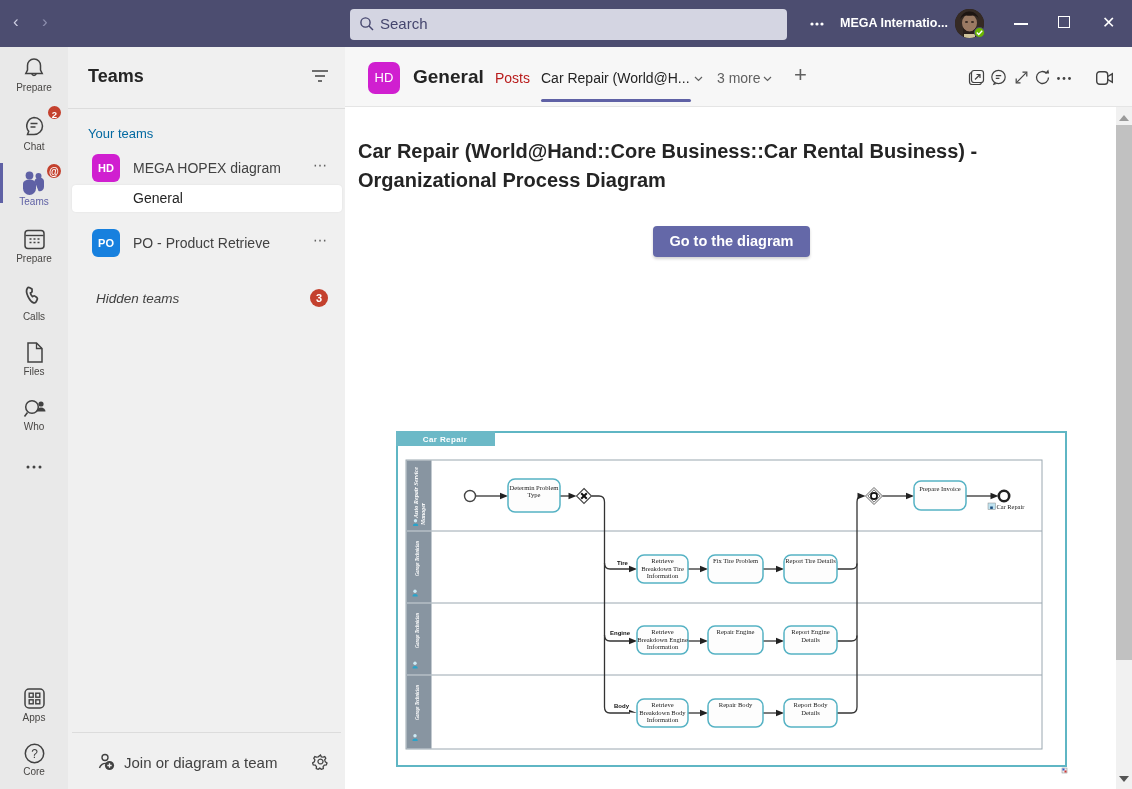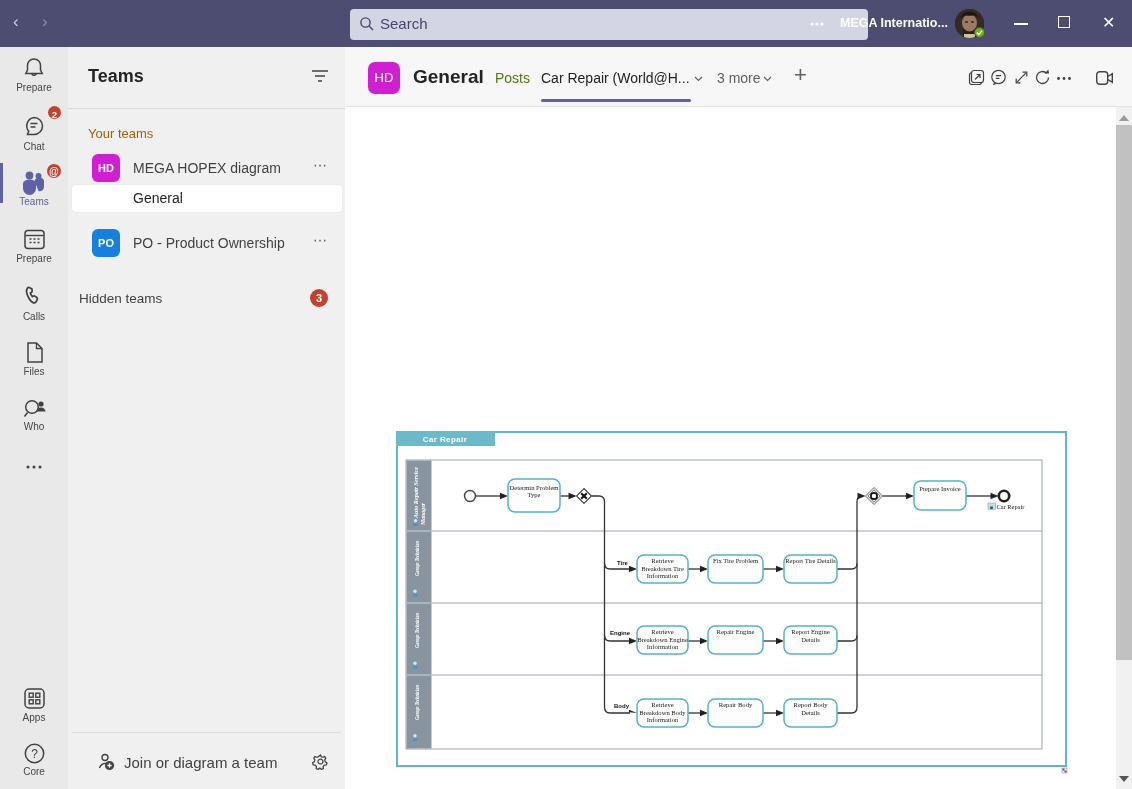--- a/index.html
+++ b/index.html
@@ -3,21 +3,21 @@
 <meta charset="utf-8">
 <style>
 * { margin:0; padding:0; box-sizing:border-box; }
 html,body { width:1132px; height:789px; overflow:hidden; background:#fff;
   font-family:"Liberation Sans", sans-serif; }
 #app { position:relative; width:1132px; height:789px; }
 .abs { position:absolute; }
 
 
 #topbar { position:absolute; left:0; top:0; width:1132px; height:47px; background:#4c4d70; }
-#searchbox { position:absolute; left:350px; top:9px; width:518px; height:31px;
+#searchbox { position:absolute; left:350px; top:9px; width:437px; height:31px;
   background:#d4d5e2; border-radius:4px; color:#45466e; font-size:15px; }
 #searchbox .stext { position:absolute; left:30px; top:6px; }
 .navarr { position:absolute; top:12px; font-size:17px; color:#fff; }
 #winctl span { position:absolute; color:#fff; }
 #mega { position:absolute; left:840px; top:16px; width:110px; color:#fff; font-size:12.5px; font-weight:bold; white-space:nowrap; overflow:hidden; }
 #avatar { position:absolute; left:955px; top:9px; width:29px; height:29px; border-radius:50%;
   background:#2a211c; overflow:hidden;}
 #presence { position:absolute; left:974px; top:27px; width:11px; height:11px; border-radius:50%;
   background:#6bb700; border:1.5px solid #4c4d70; }
 
@@ -27,42 +27,42 @@
 .raillabel { font-size:10px; color:#484644; }
 .railsel .raillabel { color:#5f61a5; }
 #teamsbar { position:absolute; left:0; top:163px; width:3px; height:40px; background:#5f61a5; }
 .badge { position:absolute; background:#c4412e; color:#fff; border-radius:50%;
   font-size:9.5px; font-weight:bold; text-align:center; border:2px solid #e9e9e9; }
 
 
 #panel { position:absolute; left:68px; top:47px; width:277px; height:742px; background:#f0f0f0; }
 #panel .hdr { position:absolute; left:20px; top:19px; font-size:18px; font-weight:bold; color:#252525; }
 #psep { position:absolute; left:0px; top:61px; width:277px; height:1px; background:#dcdcdc; }
-#yourteams { position:absolute; left:20px; top:79px; font-size:13px; color:#a16207; }
+#yourteams { position:absolute; left:20px; top:79px; font-size:13px; color:#0369a1; }
 .teamicon { position:absolute; width:28px; height:28px; border-radius:6px; color:#fff;
   font-size:11px; font-weight:bold; text-align:center; line-height:28px; }
 .teamname { position:absolute; left:65px; font-size:14px; color:#424242; }
 .dots { position:absolute; left:245px; color:#616161; font-size:14px; letter-spacing:1px;}
 #generalrow { position:absolute; left:4px; top:138px; width:270px; height:27px; background:#fff; border-radius:4px; box-shadow:0 0 2px rgba(0,0,0,.08);}
 #generalrow span { position:absolute; left:61px; top:5px; font-size:14px; color:#242424; }
-#hidden { position:absolute; left:11px; top:244px; font-size:13.5px; color:#424242; }
+#hidden { position:absolute; left:28px; top:244px; font-size:13.5px; color:#424242;font-style:italic; }
 #hiddenbadge { position:absolute; left:242px; top:242px; width:18px; height:18px; border-radius:50%;
   background:#c4412e; color:#fff; font-size:11px; font-weight:bold; text-align:center; line-height:18px; }
 #joinrow { position:absolute; left:0; top:700px; width:277px; }
 #joinrow .sep { position:absolute; left:4px; top:-15px; width:269px; height:1px; background:#dcdcdc; }
 #jointext { position:absolute; left:56px; top:7px; font-size:15px; color:#424242; }
 
 
 #main { position:absolute; left:345px; top:47px; width:787px; height:742px; background:#fff; }
 #chanhdr { position:absolute; left:0; top:0; width:787px; height:60px; background:#f7f7f7;
   border-bottom:1px solid #e5e5e5; }
 #hdicon { position:absolute; left:23px; top:15px; width:32px; height:32px; border-radius:7px;
   background:#d01fd0; color:#fff; font-size:13px; text-align:center; line-height:32px; }
 #gen { position:absolute; left:68px; top:19px; font-size:19px; font-weight:bold; color:#242424; }
-#posts { position:absolute; left:150px; top:23px; font-size:14px; color:#4d7c0f; }
+#posts { position:absolute; left:150px; top:23px; font-size:14px; color:#b91c1c; }
 #tabsel { position:absolute; left:196px; top:23px; font-size:14px; color:#242424; }
 #more3 { position:absolute; left:372px; top:23px; font-size:14px; color:#616161; }
 #plus { position:absolute; left:449px; top:15px; font-size:22px; font-weight:300; color:#616161; }
 #underline { position:absolute; left:196px; top:52px; width:150px; height:3px; background:#5f61a5; border-radius:2px;}
 #title { position:absolute; left:13px; top:90px; width:640px; font-size:20px; font-weight:bold;
   color:#242424; line-height:29px; }
 #gobtn { position:absolute; left:308px; top:179px; width:157px; height:31px; background:#6468a8;
   border-radius:4px; color:#fff; font-size:14.5px; font-weight:bold; text-align:center; line-height:31px;
   box-shadow:0 2px 3px rgba(0,0,0,.18); }
 
@@ -193,21 +193,21 @@
     </svg>
     <div id="psep"></div>
     <div id="yourteams">Your teams</div>
     <div class="teamicon" style="left:24px; top:107px; background:#d01fd0;">HD</div>
     <div class="teamname" style="top:113px;">MEGA HOPEX diagram</div>
     <div class="dots" style="top:110px;">⋯</div>
     <div id="generalrow">
         <span>General</span>
       </div>
     <div class="teamicon" style="left:24px; top:182px; background:#1780de;">PO</div>
-    <div class="teamname" style="top:188px;">PO - Product Ownership</div>
+    <div class="teamname" style="top:188px;">PO - Product Retrieve</div>
     <div class="dots" style="top:185px;">⋯</div>
     <div id="hidden">Hidden teams</div>
     <div id="hiddenbadge">3</div>
     <div id="joinrow">
       <div class="sep"></div>
       <svg class="abs" style="left:28px; top:6px;" width="20" height="18" viewBox="0 0 20 18">
         <circle cx="9" cy="4.5" r="3" fill="none" stroke="#424242" stroke-width="1.4"></circle>
         <path d="M3.5 15 a6 6 0 0 1 7,-4.5" fill="none" stroke="#424242" stroke-width="1.4"></path>
         <circle cx="13.5" cy="12.5" r="4.6" fill="#424242"></circle>
         <path d="M13.5 10.3 v4.4 M11.3 12.5 h4.4" stroke="#f0f0f0" stroke-width="1.3"></path>
@@ -256,20 +256,22 @@
       <svg class="abs" style="left:712px; top:30px;" width="14" height="3" viewBox="0 0 14 3">
         <circle cx="1.5" cy="1.5" r="1.4" fill="#424242"></circle>
           <circle cx="7" cy="1.5" r="1.4" fill="#424242"></circle>
           <circle cx="12.5" cy="1.5" r="1.4" fill="#424242"></circle>
       </svg>
       <svg class="abs" style="left:751px; top:24px;" width="18" height="14" viewBox="0 0 18 14">
         <rect x="0.7" y="0.7" width="11" height="12.6" rx="3" fill="none" stroke="#424242" stroke-width="1.4"></rect>
         <path fill="none" stroke="#424242" stroke-width="1.4" d="M11.7 5.5 L16.3 2.8 V11.2 L11.7 8.5"></path>
       </svg>
     </div>
+    <div id="title">Car Repair (World@Hand::Core Business::Car Rental Business) - Organizational Process Diagram</div>
+    <div id="gobtn">Go to the diagram</div>
     <div id="sbar"></div>
     <div id="sthumb"></div>
     <svg class="abs" style="left:774px; top:68px;" width="10" height="6" viewBox="0 0 10 6">
         <polygon points="5,0 10,6 0,6" fill="#9a9a9a"></polygon>
       </svg>
     <svg class="abs" style="left:774px; top:729px;" width="10" height="6" viewBox="0 0 10 6">
         <polygon points="0,0 10,0 5,6" fill="#555"></polygon>
       </svg>
 
     <div id="diagram" style="position:absolute; left:51px; top:384px;">

